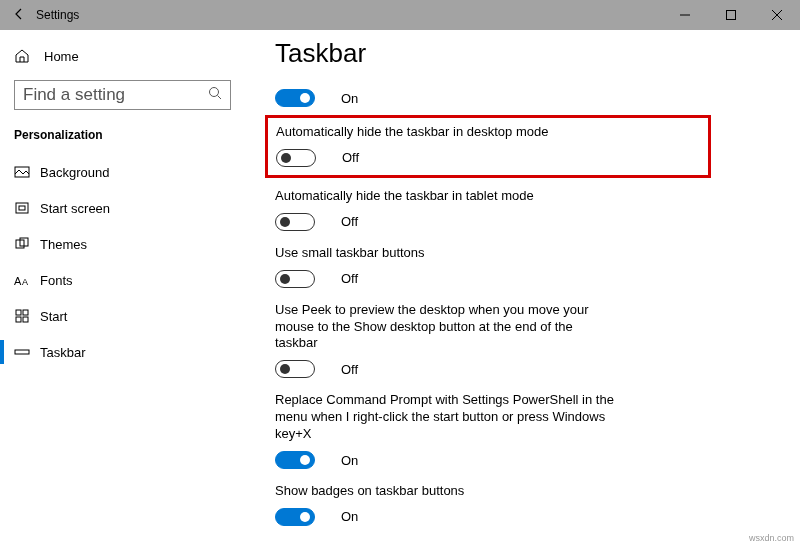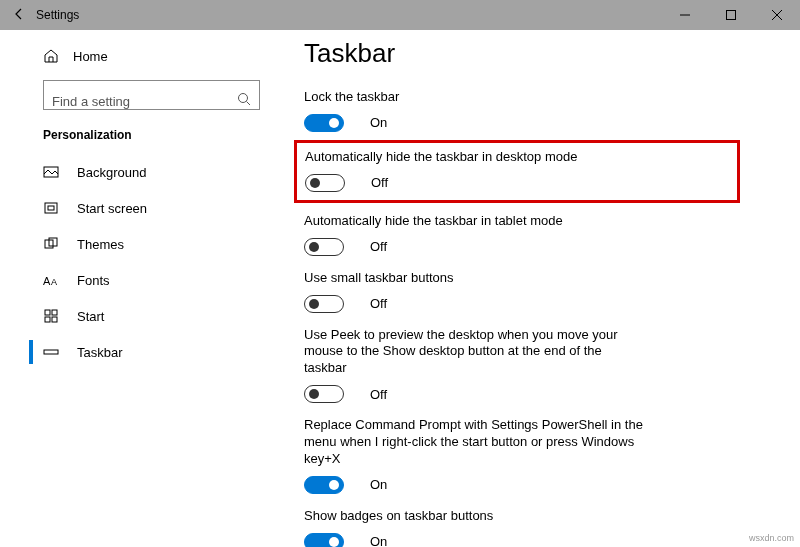--- a/index.html
+++ b/index.html
@@ -3,26 +3,26 @@
   <meta charset="utf-8">
   <style>
     * { box-sizing: border-box; margin: 0; padding: 0; font-family: "Segoe UI", Tahoma, sans-serif; }
     body { width: 800px; height: 547px; background: #fff; font-size: 13px; color: #000; overflow: hidden; position: relative; }
     .titlebar { height: 30px; display: flex; align-items: center; padding-left: 8px; background: #a3a3a3; }
     .titlebar .back { padding: 0 10px 0 4px; font-size: 14px; }
     .titlebar .title { font-size: 12px; }
     .winctrls { position: absolute; right: 0; top: 0; display: flex; }
     .winctrls div { width: 46px; height: 30px; display: flex; align-items: center; justify-content: center; }
     .winctrls svg { display: block; }
-    .container { display: flex; height: 517px; padding-left: 29px; }
+    .container { display: flex; height: 517px; }
     .sidebar { width: 245px; padding: 10px 0 0 0; }
     .home { display: flex; align-items: center; padding: 8px 14px 8px 14px; gap: 14px; font-size: 13px; }
-    .search { margin: 8px 14px 14px 14px; height: 30px; border: 1px solid #888; display: flex; align-items: flex-end; justify-content: space-between; padding: 0 8px; font-size: 13px; color: #555; }
+    .search { margin: 8px 14px 14px 14px; height: 30px; border: 1px solid #888; display: flex; align-items: center; justify-content: space-between; padding: 0 8px; font-size: 17px; color: #555; }
     .section-label { font-weight: 600; font-size: 12px; padding: 4px 14px 12px 14px; }
-    .nav-item { display: flex; align-items: center; gap: 18px; padding: 10px 14px 10px 14px; font-size: 13px; position: relative; }
+    .nav-item { display: flex; align-items: center; gap: 10px; padding: 10px 14px 10px 14px; font-size: 13px; position: relative; }
     .nav-item.active::before { content: ""; position: absolute; left: 0; top: 6px; bottom: 6px; width: 4px; background: #0078d4; }
     .nav-icon { width: 16px; height: 16px; display: flex; align-items: center; justify-content: center; }
     .main { flex: 1; padding: 8px 30px 0 30px; overflow: hidden; }
     .page-title { font-size: 26px; font-weight: 400; margin-bottom: 20px; }
     .setting { margin-bottom: 14px; }
     .setting-label { font-size: 13px; margin-bottom: 8px; line-height: 1.3; max-width: 340px; }
     .toggle-row { display: flex; align-items: center; gap: 26px; }
     .toggle { width: 40px; height: 18px; border-radius: 9px; position: relative; border: 1px solid #333; }
     .toggle.on { background: #0078d4; border-color: #0078d4; }
     .knob { width: 10px; height: 10px; border-radius: 50%; position: absolute; top: 3px; }
@@ -137,21 +137,20 @@
           </svg>
         </span>
       <span>Taskbar</span>
     </div>
   </div>
 
   <div class="main">
     <div class="page-title">Taskbar</div>
 
     <div class="setting">
-      <div class="setting-label">Lock the taskbar</div>
       <div class="toggle-row">
         <div class="toggle on">
             <div class="knob"></div>
           </div>
         <span class="toggle-state">On</span>
       </div>
     </div>
 
     <div class="highlight-box">
       <div class="setting" style="margin-bottom:0">

